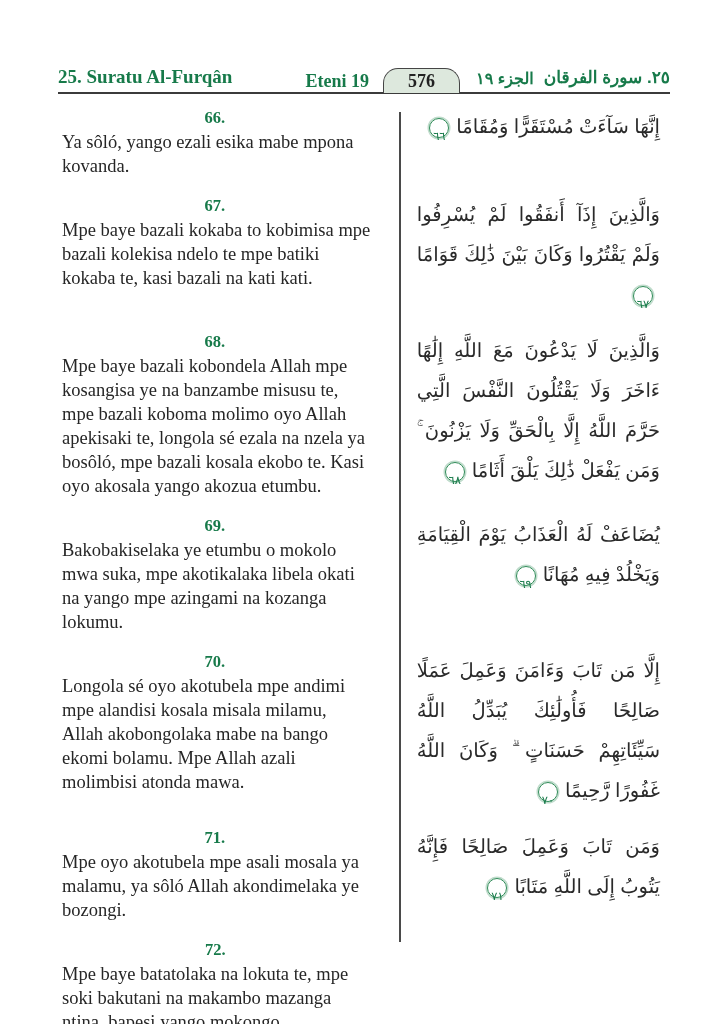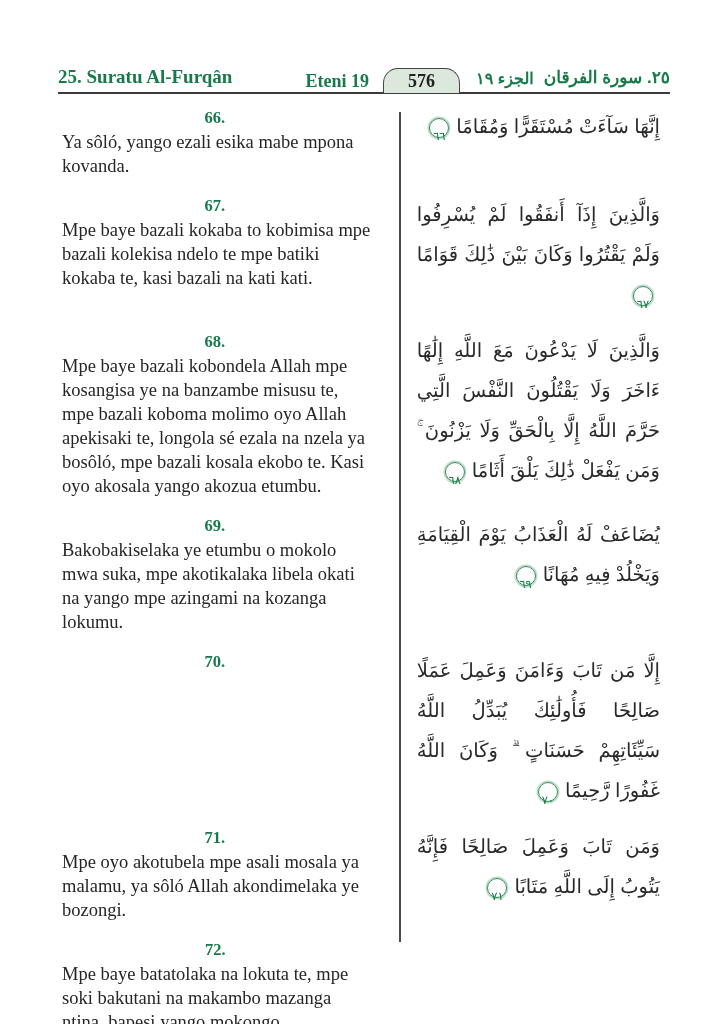--- a/index.html
+++ b/index.html
@@ -163,20 +163,21 @@
       <div class="v-left">
         <span class="v-num">69.</span>
         <span class="v-text">Bakobakiselaka ye etumbu o mokolo mwa suka, mpe akotikalaka libela okati na yango mpe azingami na kozanga lokumu.</span>
       </div>
       <div class="v-right arabic"><span>يُضَاعَفْ لَهُ الْعَذَابُ يَوْمَ الْقِيَامَةِ وَيَخْلُدْ فِيهِ مُهَانًا</span><span class="ayah-medallion">٦٩</span></div>
     </div>
 
     <div class="verse-row">
       <div class="v-left">
         <span class="v-num">70.</span>
+        <span class="v-text">Longola sé oyo akotubela mpe andimi mpe alandisi kosala misala milamu, Allah akobongolaka mabe na bango ekomi bolamu. Mpe Allah azali molimbisi atonda mawa.</span>
       </div>
       <div class="v-right arabic"><span>إِلَّا مَن تَابَ وَءَامَنَ وَعَمِلَ عَمَلًا صَالِحًا فَأُولَٰئِكَ يُبَدِّلُ اللَّهُ سَيِّئَاتِهِمْ حَسَنَاتٍ ۗ وَكَانَ اللَّهُ غَفُورًا رَّحِيمًا</span><span class="ayah-medallion">٧٠</span></div>
     </div>
 
     <div class="verse-row">
       <div class="v-left">
         <span class="v-num">71.</span>
         <span class="v-text">Mpe oyo akotubela mpe asali mosala ya malamu, ya sôló Allah akondimelaka ye bozongi.</span>
       </div>
       <div class="v-right arabic"><span>وَمَن تَابَ وَعَمِلَ صَالِحًا فَإِنَّهُ يَتُوبُ إِلَى اللَّهِ مَتَابًا</span><span class="ayah-medallion">٧١</span></div>

